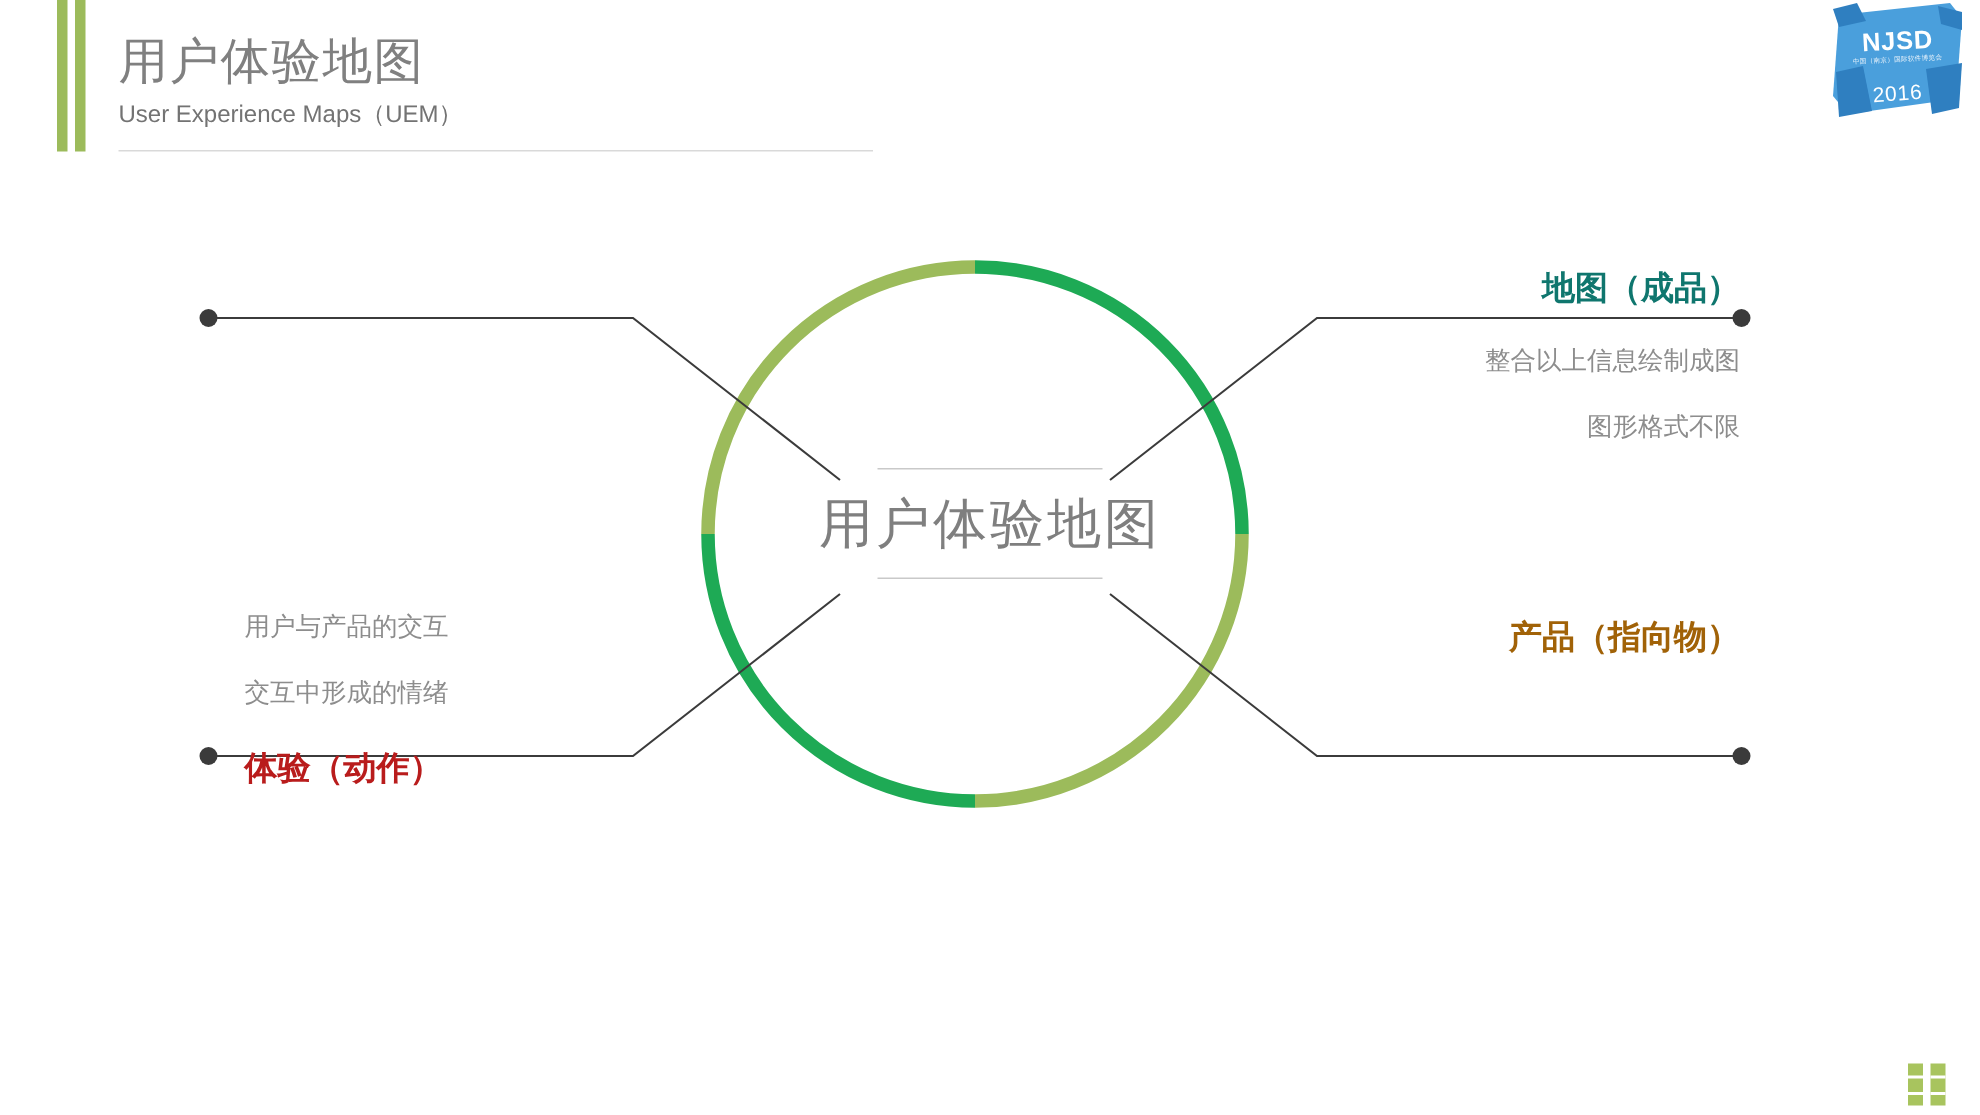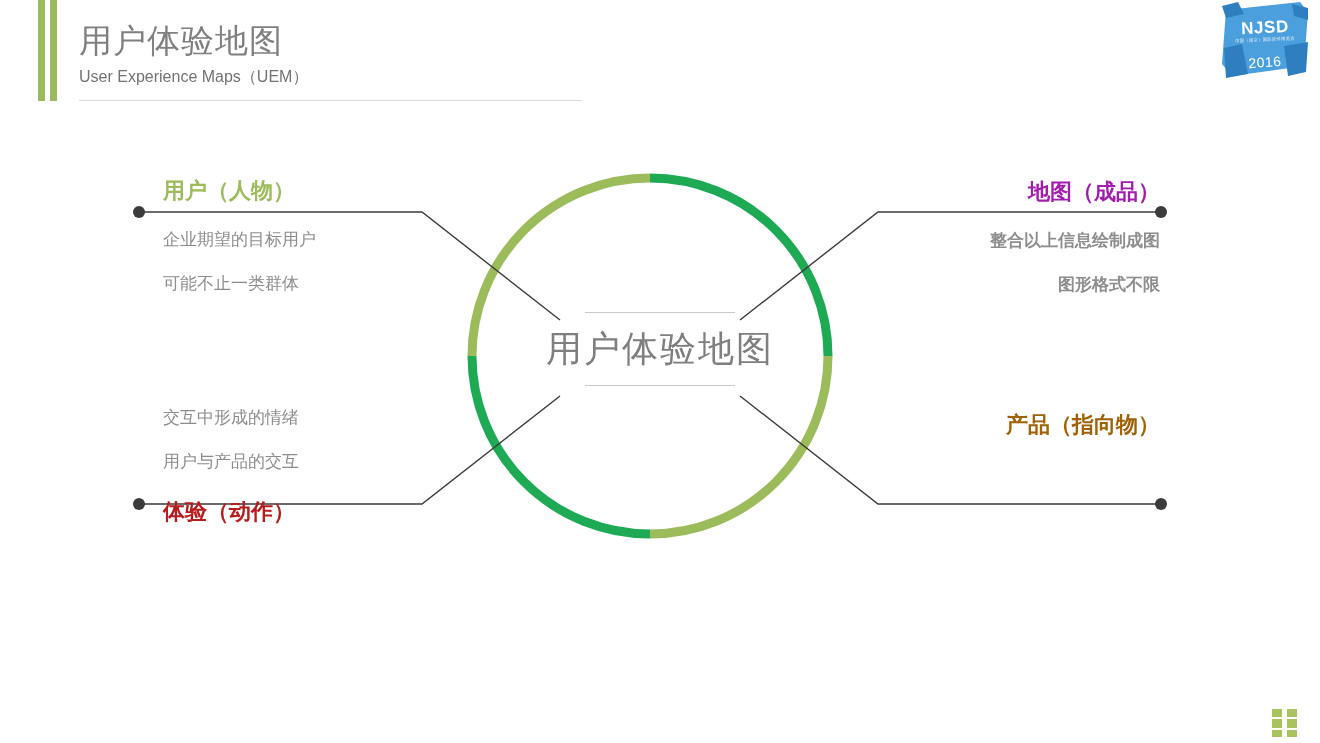--- a/index.html
+++ b/index.html
@@ -126,21 +126,21 @@
   .quad-line {
     font-size: 17px;
     color: #8d8d8d;
     line-height: 44px;
     white-space: nowrap;
   }
 
   #quad-tl { left: 163px; top: 176px; text-align: left; }
   #quad-tl .quad-desc { margin-top: 12px; }
   #quad-tr { left: 830px; top: 177px; text-align: right; }
-  #quad-tr .quad-desc { margin-top: 12px; font-weight: bold; }
+  #quad-tr .quad-desc { margin-top: 12px; }
   #quad-bl { left: 163px; top: 396px; text-align: left; }
   #quad-bl .quad-heading { margin-top: 13px; }
   #quad-br { left: 830px; top: 397px; text-align: right; }
   #quad-br .quad-heading { margin-top: 13px; }
 
   
   #center-label {
     position: absolute;
     left: 460px;
     top: 312px;
@@ -220,40 +220,33 @@
     </g>
 
     <g fill="#3b3b3b">
       <circle cx="139" cy="212" r="6"></circle>
       <circle cx="1161" cy="212" r="6"></circle>
       <circle cx="139" cy="504" r="6"></circle>
       <circle cx="1161" cy="504" r="6"></circle>
     </g>
   </svg>
 
-  <div class="quad" id="quad-tl">
-    <div class="quad-heading" style="color: rgb(156, 187, 91);">用户（人物）</div>
-    <div class="quad-desc">
-      <div class="quad-line">企业期望的目标用户</div>
-      <div class="quad-line">可能不止一类群体</div>
-    </div>
-  </div>
 
   <div class="quad" id="quad-tr">
-    <div class="quad-heading" style="color: #a21caf;">地图（成品）</div>
+    <div class="quad-heading" style="color: #0f766e;">地图（成品）</div>
     <div class="quad-desc">
       <div class="quad-line">整合以上信息绘制成图</div>
       <div class="quad-line">图形格式不限</div>
     </div>
   </div>
 
   <div class="quad" id="quad-bl">
     <div class="quad-desc">
+      <div class="quad-line">用户与产品的交互</div>
       <div class="quad-line">交互中形成的情绪</div>
-      <div class="quad-line">用户与产品的交互</div>
     </div>
     <div class="quad-heading" style="color: #b91c1c;">体验（动作）</div>
   </div>
 
   <div class="quad" id="quad-br">
     <div class="quad-heading" style="color: #a16207;">产品（指向物）</div>
   </div>
 
   <div id="center-label">
     <div id="center-rule-top"></div>

